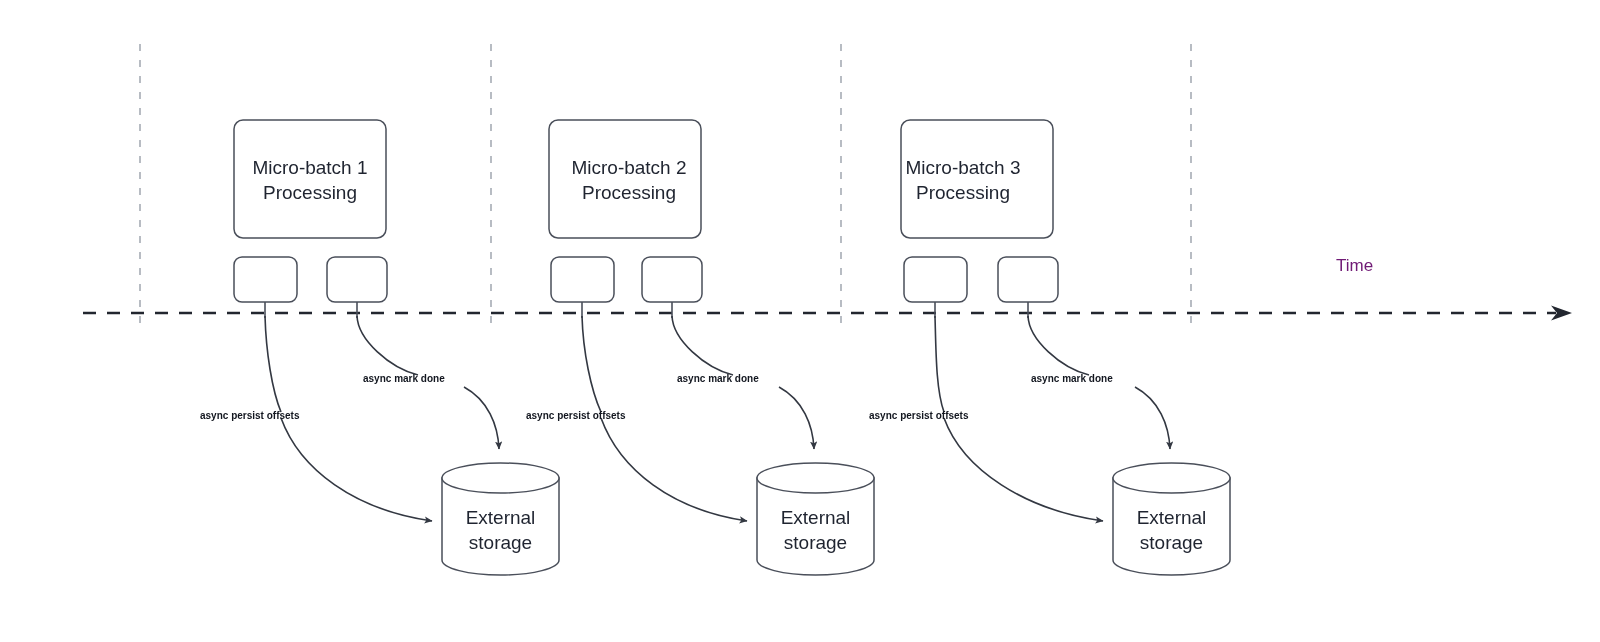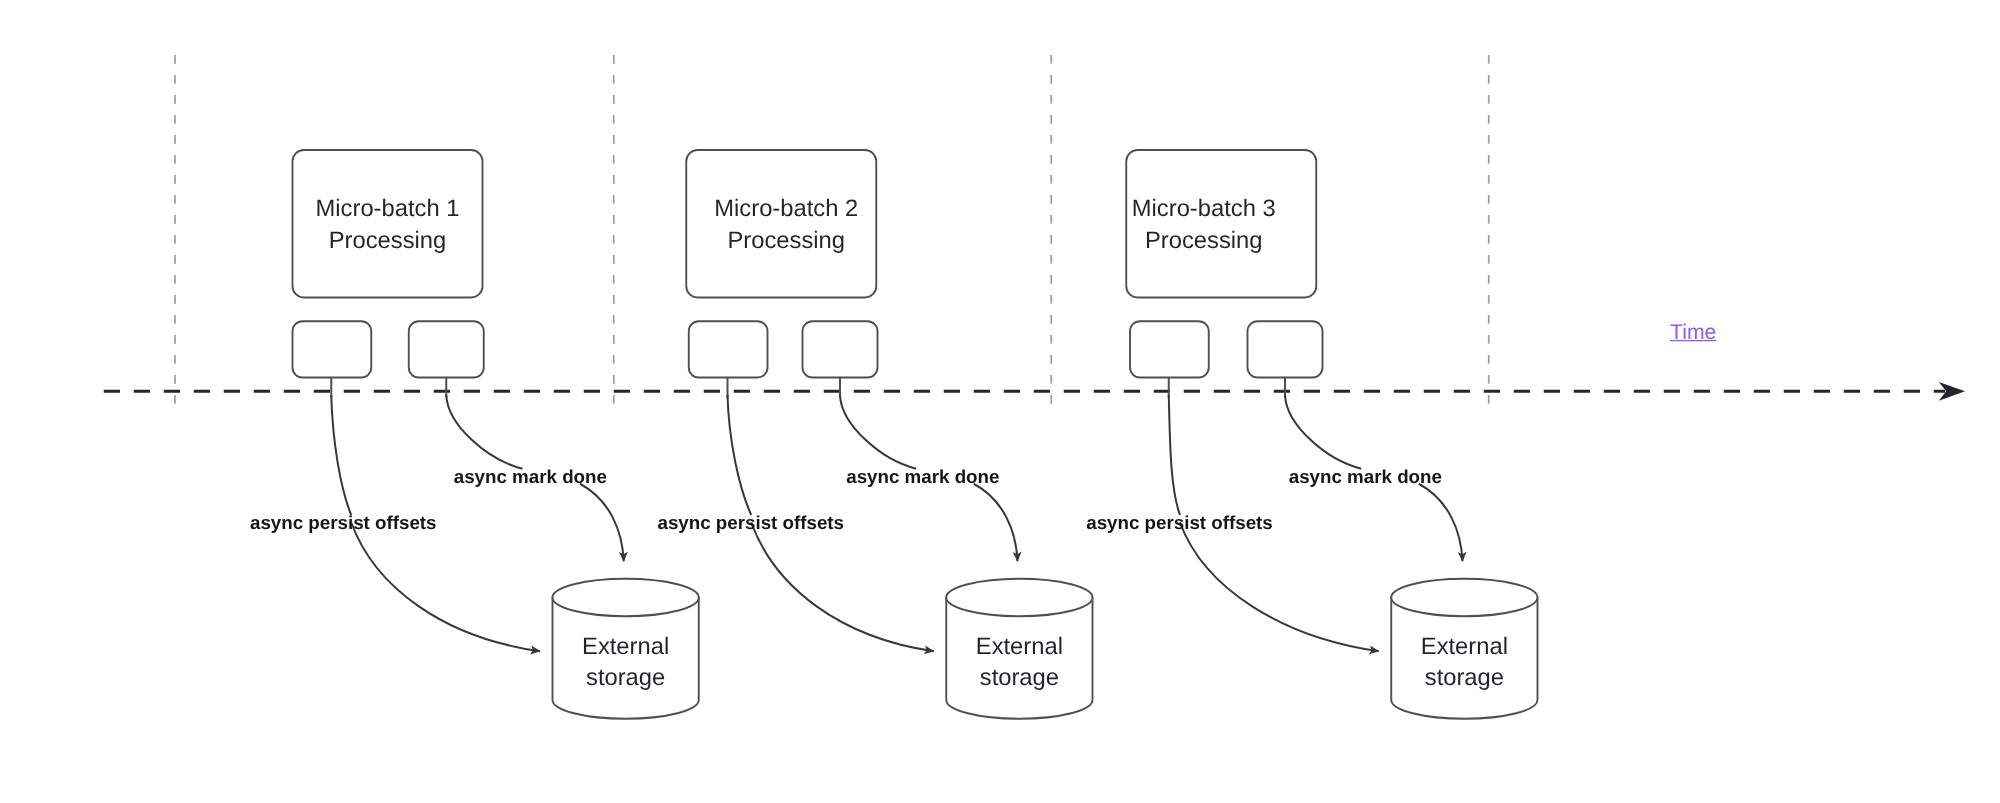--- a/index.html
+++ b/index.html
@@ -28,32 +28,31 @@
     color: #1f2430;
     font-size: 19px;
     line-height: 25px;
     font-family: "Liberation Sans", sans-serif;
     white-space: pre-line;
     pointer-events: none;
   }
   .edge-label {
     position: absolute;
     color: #12161f;
-    font-size: 15px;
+    font-size: 10px;
     font-weight: bold;
     font-family: "Liberation Sans", sans-serif;
     white-space: nowrap;
   }
   .time-label {
     position: absolute;
-    color: #8b5cf6;
+    color: #701a75;
     font-size: 17px;
     font-family: "Liberation Sans", sans-serif;
     white-space: nowrap;
-    text-decoration: underline;
   }
 </style>
 </head>
 <body>
 
 <div id="canvas">
 
   <svg class="layer" viewBox="0 0 1600 642" xmlns="http://www.w3.org/2000/svg">
     <defs>
       <marker id="arrowhead" markerWidth="9" markerHeight="9" refX="7.5" refY="3.6" orient="auto" markerUnits="userSpaceOnUse">

